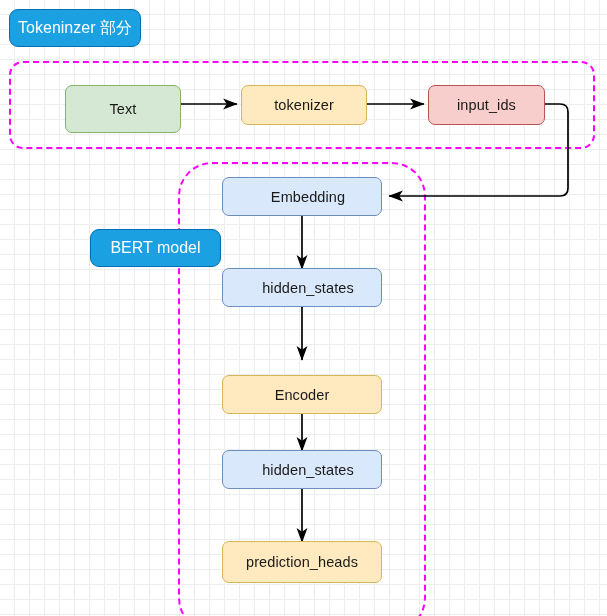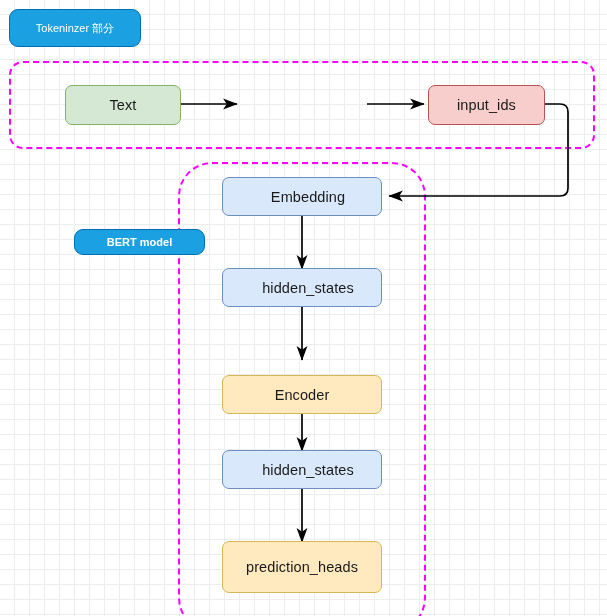--- a/index.html
+++ b/index.html
@@ -69,21 +69,21 @@
   .pill {
     position: absolute;
     box-sizing: border-box;
     background: #1ba1e2;
     border: 1.6px solid #006eaf;
     border-radius: 9px;
     display: flex;
     align-items: center;
     justify-content: center;
     color: #ffffff;
-    font-size: 11px;
+    font-size: 16px;
     white-space: nowrap;
   }
 
   
   #edges {
     position: absolute;
     left: 0;
     top: 0;
     width: 607px;
     height: 616px;
@@ -113,24 +113,27 @@
 
     <line x1="302" y1="215" x2="302" y2="269" stroke="#000000" stroke-width="1.7" marker-end="url(#arrow)"></line>
 
     <line x1="302" y1="307" x2="302" y2="360" stroke="#000000" stroke-width="1.7" marker-end="url(#arrow)"></line>
 
     <line x1="302" y1="398" x2="302" y2="451" stroke="#000000" stroke-width="1.7" marker-end="url(#arrow)"></line>
 
     <line x1="302" y1="489" x2="302" y2="542" stroke="#000000" stroke-width="1.7" marker-end="url(#arrow)"></line>
   </svg>
 
-  <div class="node green" style="left:65px; top:85px; width:116px; height:40px;">
+  <div class="node green" style="left:65px; top:85px; width:116px; height:48px;">
     <span>Text</span>
   </div>
 
+  <div class="node yellow" style="left:241px; top:85px; width:126px; height:40px;">
+    <span>tokenizer</span>
+  </div>
 
   <div class="node pink" style="left:428px; top:85px; width:117px; height:40px;">
     <span>input_ids</span>
   </div>
 
   <div class="node blue" style="left:222px; top:177px; width:160px; height:39px;">
     <span>Embedding</span>
   </div>
 
   <div class="node blue" style="left:222px; top:268px; width:160px; height:39px;">
@@ -138,25 +141,25 @@
   </div>
 
   <div class="node yellow" style="left:222px; top:375px; width:160px; height:39px;">
     <span>Encoder</span>
   </div>
 
   <div class="node blue" style="left:222px; top:450px; width:160px; height:39px;">
     <span>hidden_states</span>
   </div>
 
-  <div class="node yellow" style="left:222px; top:541px; width:160px; height:52px;">
+  <div class="node yellow" style="left:222px; top:541px; width:160px; height:42px;">
     <span>prediction_heads</span>
   </div>
 
   <div class="pill" style="left:9px; top:9px; width:132px; height:38px;">
     <span>Tokeninzer 部分</span>
   </div>
 
-  <div class="pill" style="left:74px; top:229px; width:131px; height:26px;font-weight:bold;">
+  <div class="pill" style="left:90px; top:229px; width:131px; height:38px;">
     <span>BERT model</span>
   </div>
 
 </div>
 
 </body></html>

